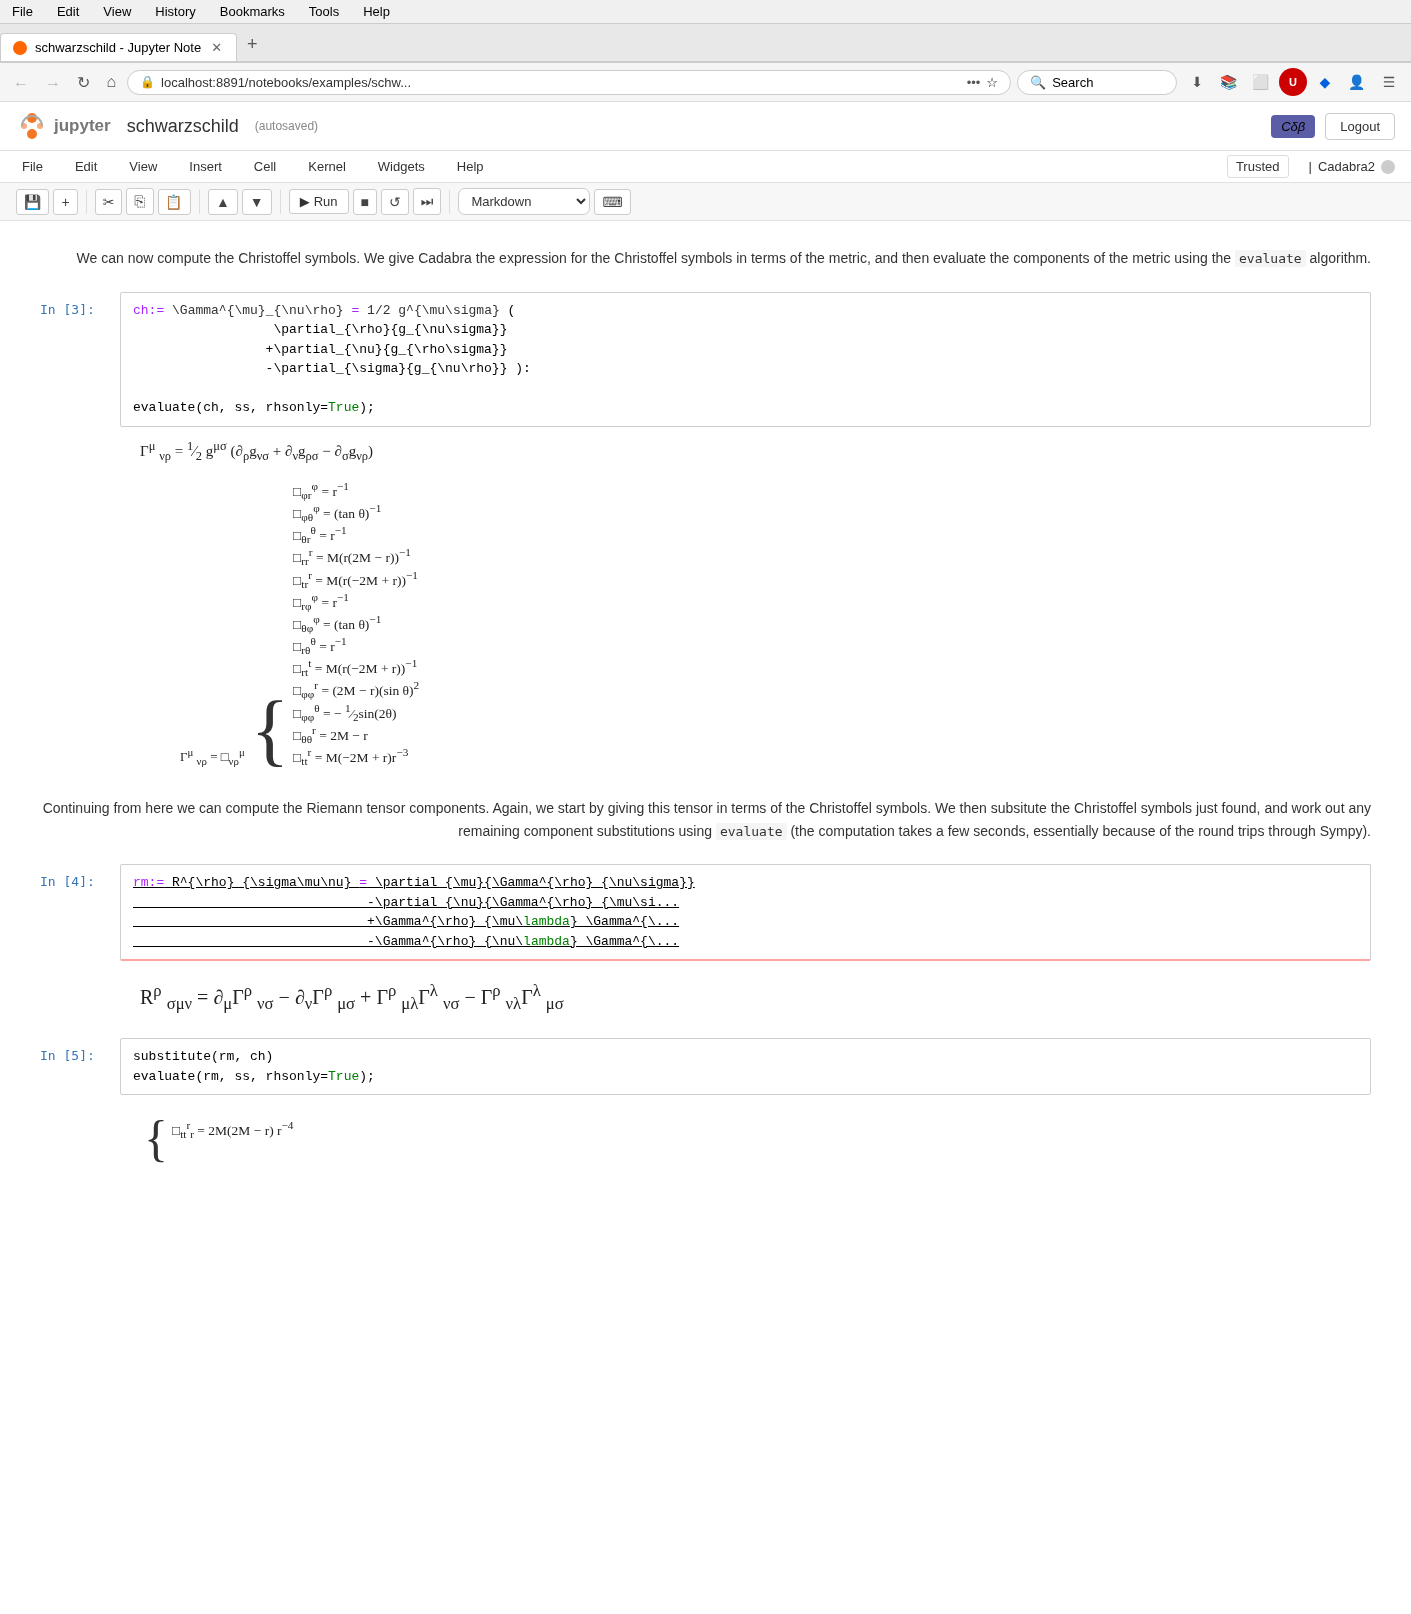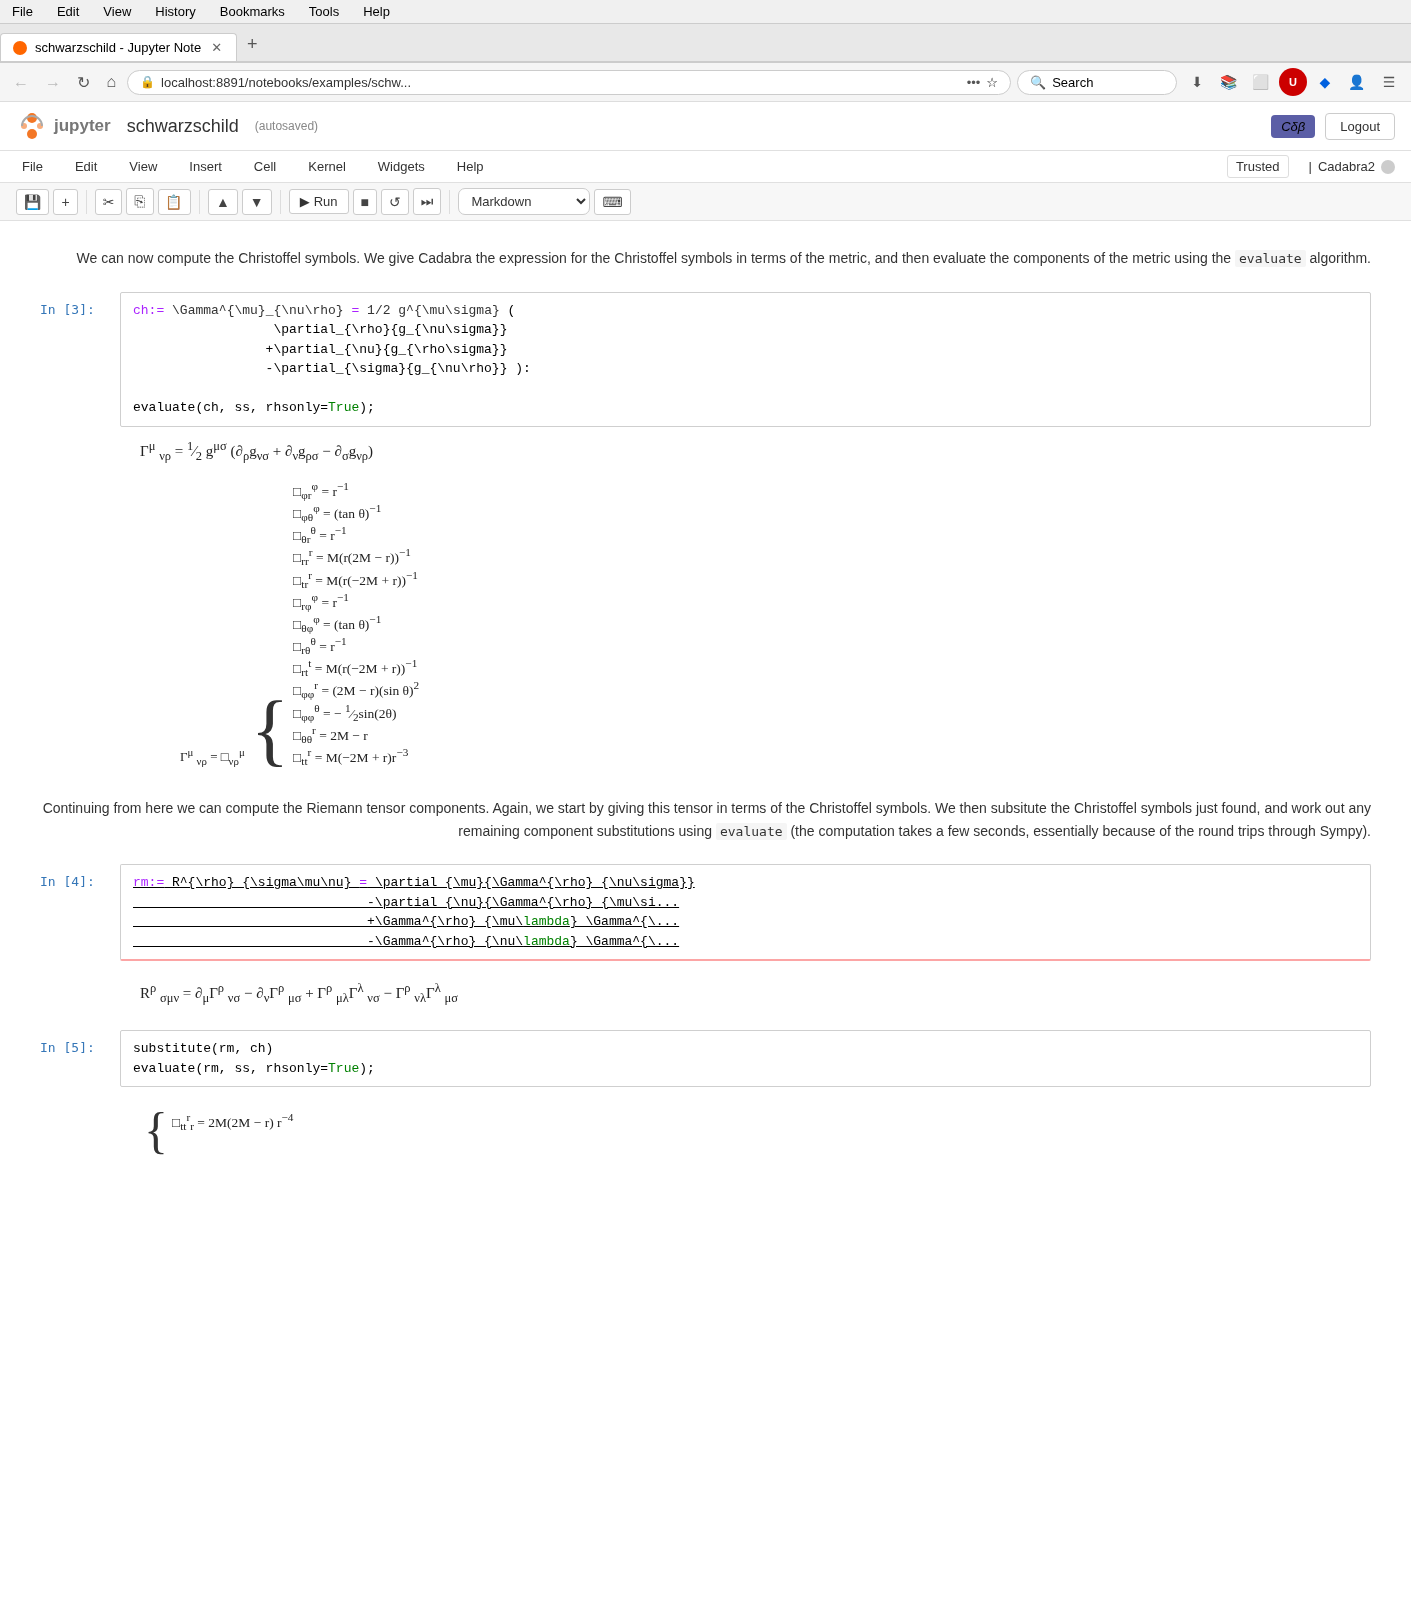--- a/index.html
+++ b/index.html
@@ -516,21 +516,21 @@
     <div class="cell-prompt">In [4]:</div>
     <div class="cell-body">
       <div class="code-cell scrollable-code">
         <div class="code-line"><span style="color:#aa22ff;">rm:=</span> R^{\rho}_{\sigma\mu\nu} <span style="color:#aa22ff;">=</span> \partial_{\mu}{\Gamma^{\rho}_{\nu\sigma}}</div>
         <div class="code-line">                              -\partial_{\nu}{\Gamma^{\rho}_{\mu\si...</div>
         <div class="code-line">                              +\Gamma^{\rho}_{\mu\<span style="color:#008000;">lambda</span>} \Gamma^{\...</div>
         <div class="code-line">                              -\Gamma^{\rho}_{\nu\<span style="color:#008000;">lambda</span>} \Gamma^{\...</div>
       </div>
 
       <div class="output-math">
-        <div style="font-family:'Times New Roman',serif; font-size:15px; margin-top:8px;">
+        <div style="font-family:'Times New Roman',serif; font-size:20px; margin-top:8px;">
           R<sup>ρ</sup> <sub>σμν</sub> = ∂<sub>μ</sub>Γ<sup>ρ</sup> <sub>νσ</sub> − ∂<sub>ν</sub>Γ<sup>ρ</sup> <sub>μσ</sub> + Γ<sup>ρ</sup> <sub>μλ</sub>Γ<sup>λ</sup> <sub>νσ</sub> − Γ<sup>ρ</sup> <sub>νλ</sub>Γ<sup>λ</sup> <sub>μσ</sub>
         </div>
       </div>
     </div>
   </div>
 
   <div class="cell-container">
     <div class="cell-prompt">In [5]:</div>
     <div class="cell-body">
       <div class="code-cell">

